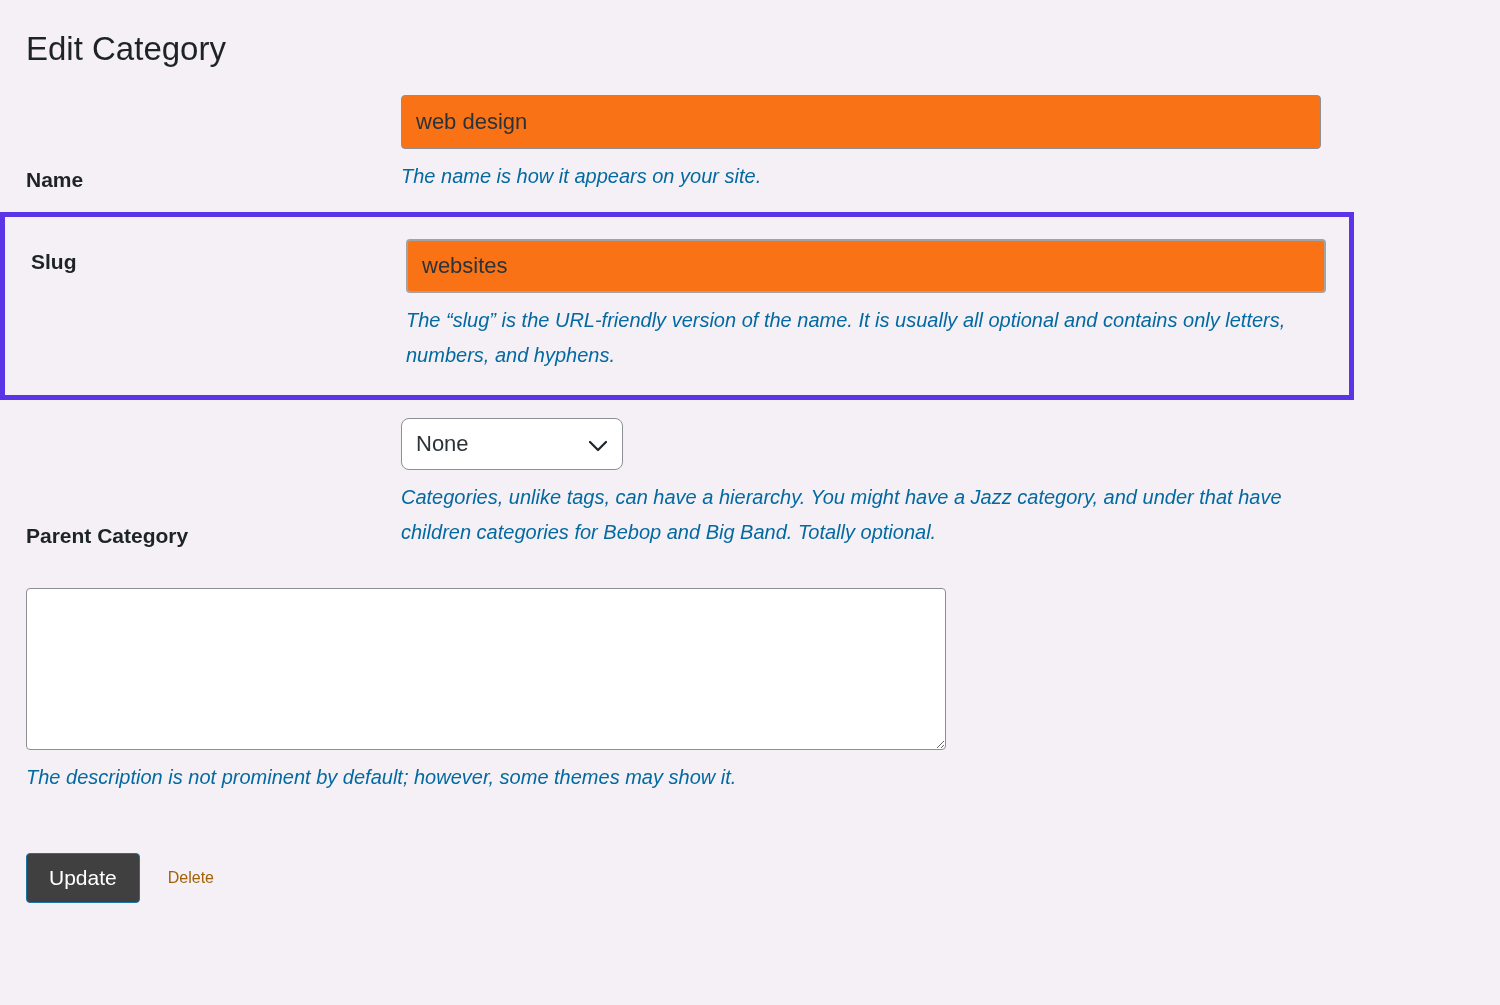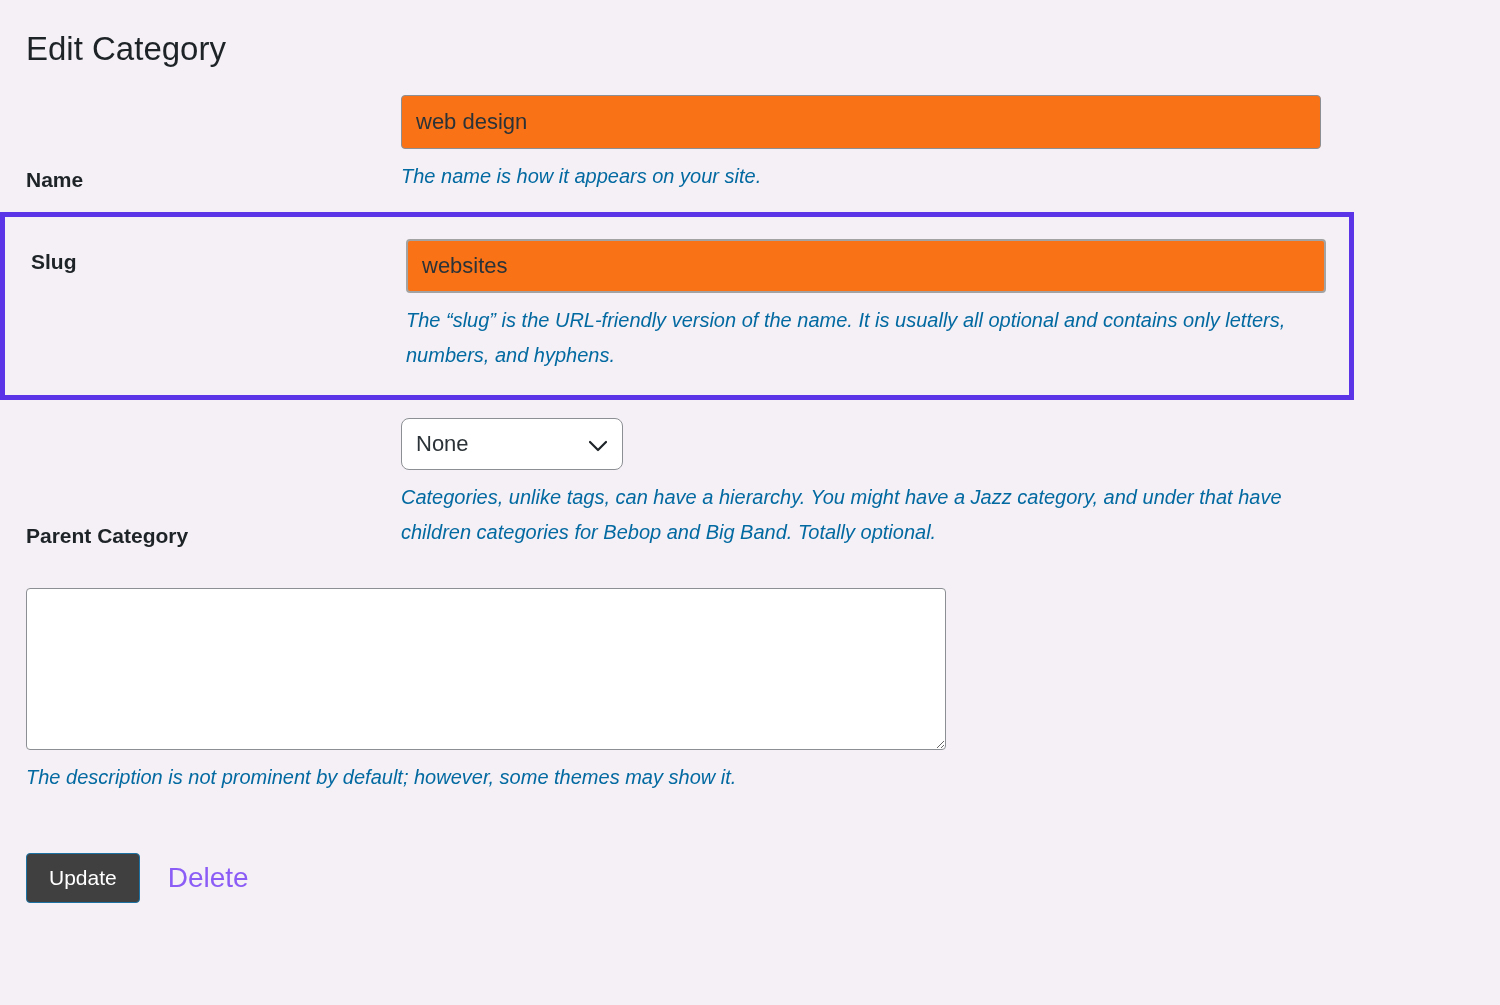--- a/index.html
+++ b/index.html
@@ -153,22 +153,22 @@
     font-size: 21px;
     font-family: "Liberation Sans", sans-serif;
     color: #ffffff;
     background: #404040;
     border: 1px solid #1b72a3;
     border-radius: 4px;
     cursor: pointer;
   }
   .delete-link {
     margin-left: 28px;
-    font-size: 28px;
-    color: #8b5cf6;
+    font-size: 16px;
+    color: #a16207;
     text-decoration: none;
     cursor: pointer;
   }
 </style>
 </head>
 <body>
 
 <div class="page">
 
   <h1 class="page-title">Edit Category</h1>

